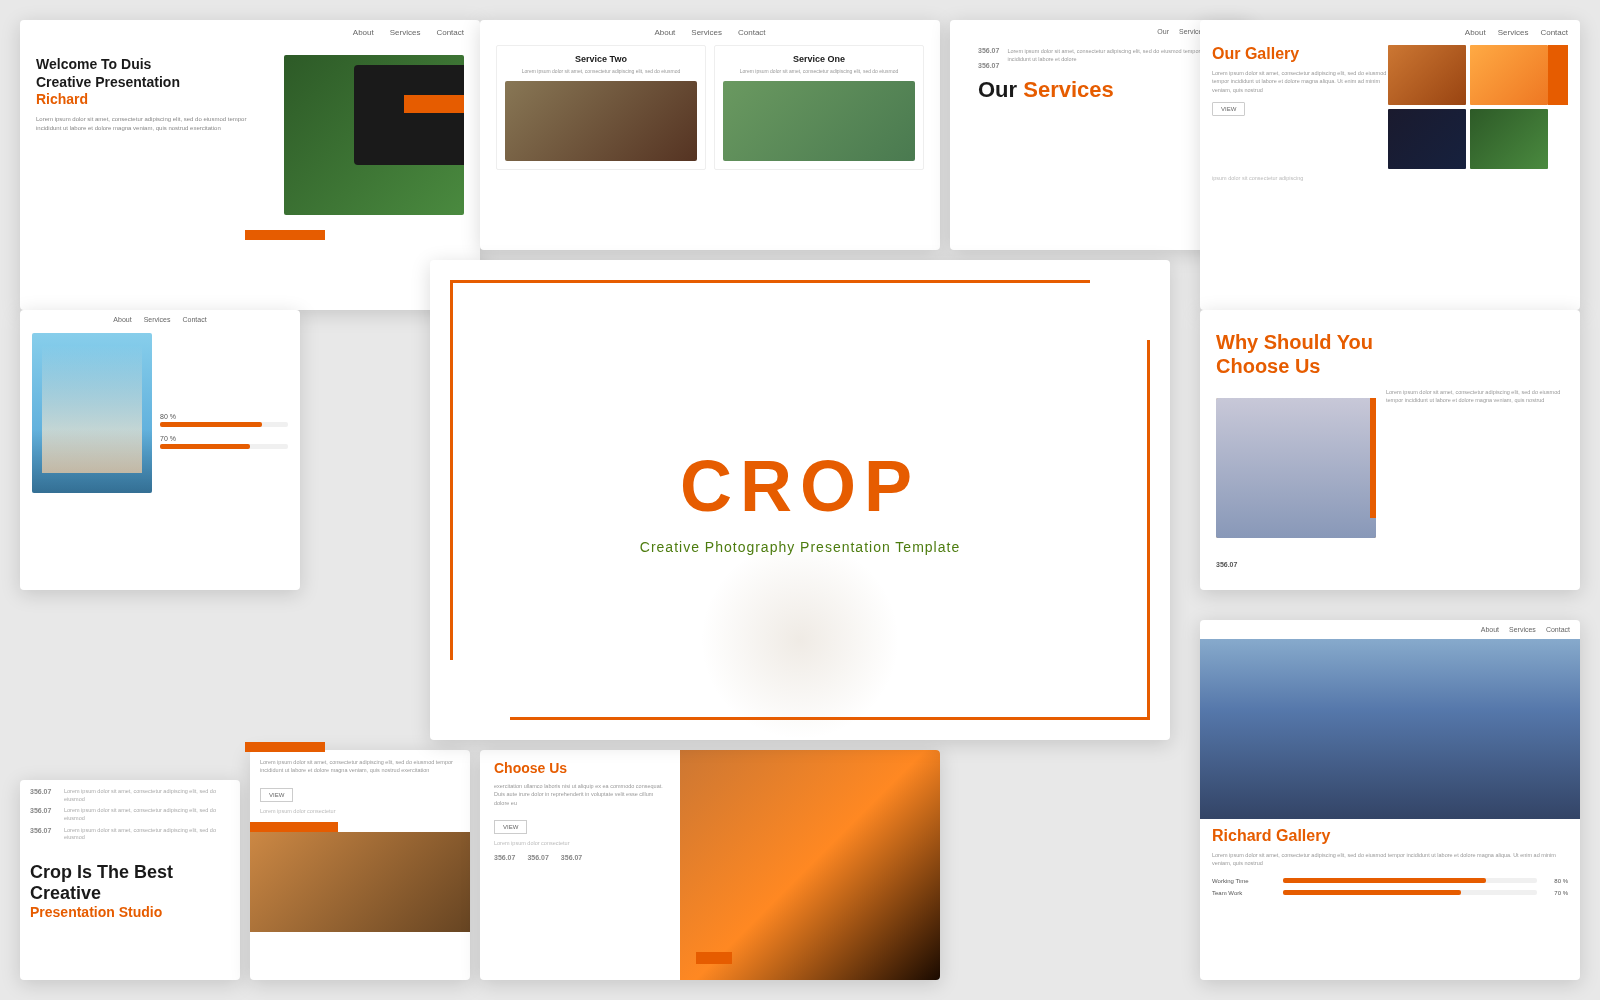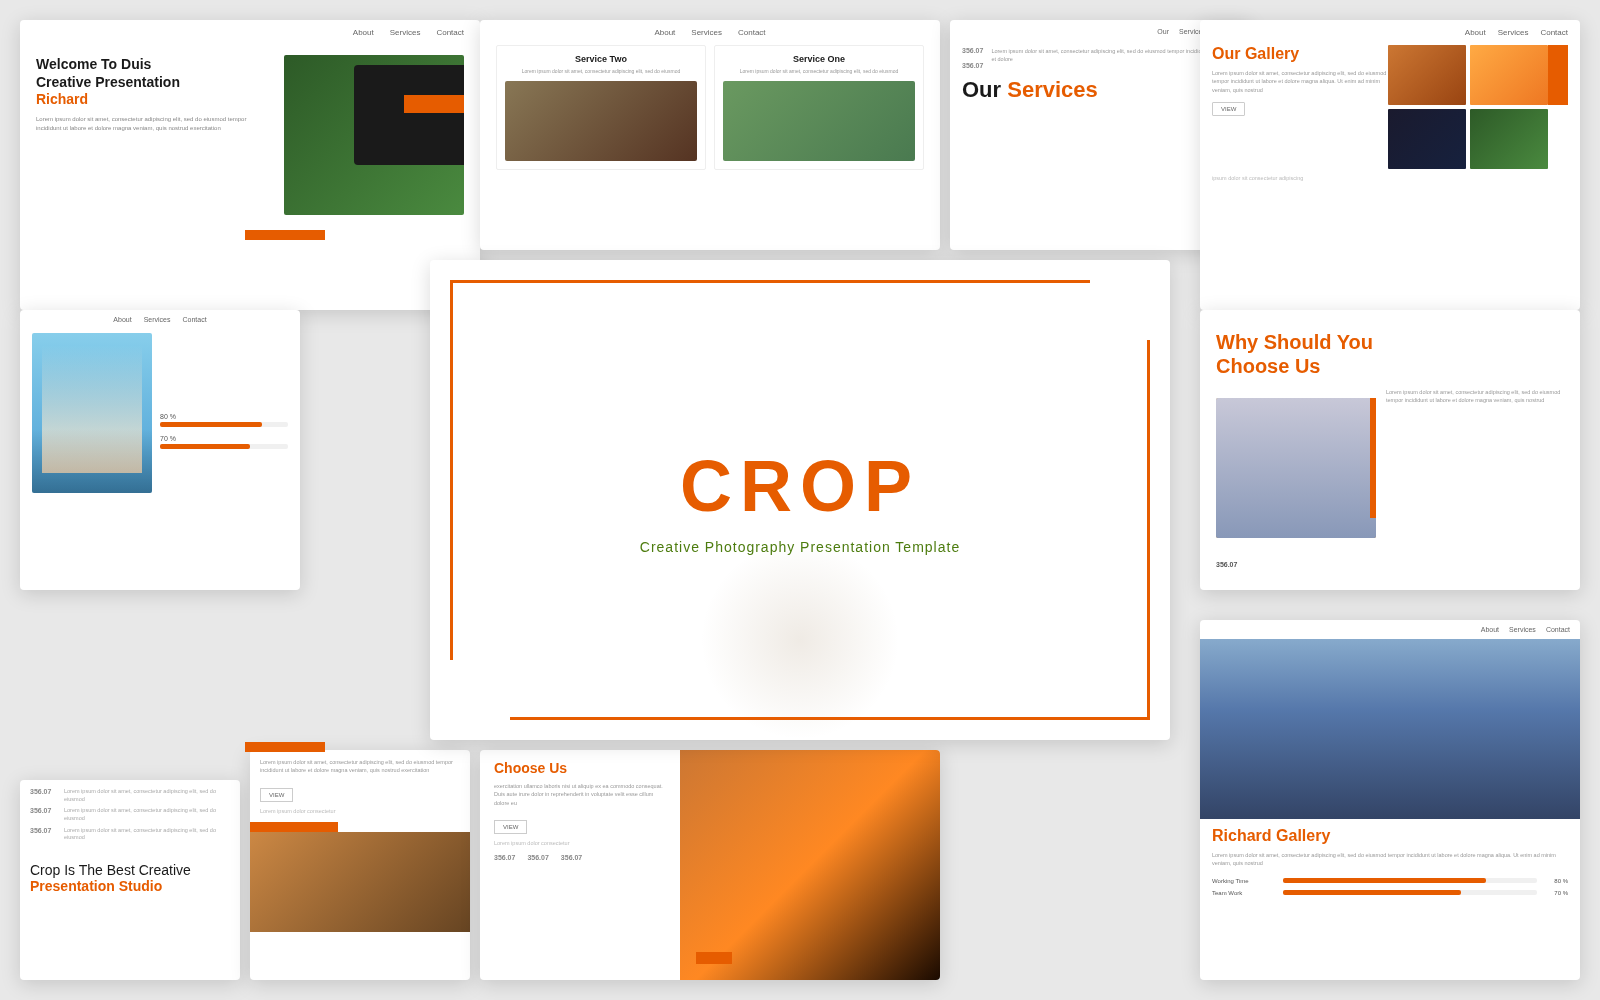--- a/index.html
+++ b/index.html
@@ -381,22 +381,22 @@
     .num-text {
       font-size: 5.5px;
       color: #aaa;
       line-height: 1.4;
     }
     .bottom-title {
       padding: 0 10px;
       margin-top: 8px;
     }
     .bottom-title .bt1 {
-      font-size: 14px;
-      font-weight: 400;
+      font-size: 18px;
+      font-weight: 700;
       color: #1a1a1a;
     }
     .bottom-title .bt2 {
       font-size: 14px;
       font-weight: 700;
       color: #e65c00;
     }
 
     
     .slide-bottom-center-left {
@@ -611,21 +611,21 @@
     </div>
   </div>
 </div>
 
 <div class="slide-card" style="top:20px;left:950px;width:300px;height:230px;">
   <div style="display:flex;justify-content:flex-end;padding:8px 10px;gap:10px;font-size:7px;color:#666;">
     <span>Our</span>
     <span>Services</span>
     <span>Contact</span>
   </div>
-  <div style="padding:4px 12px;">
+  <div style="padding:4px 28px;">
     <div style="display:flex;gap:8px;margin-bottom:8px;">
       <div>
         <div style="font-size:7px;color:#888;font-weight:600;">356.07</div>
         <div style="font-size:7px;color:#888;font-weight:600;margin-top:8px;">356.07</div>
       </div>
       <div style="font-size:5.5px;color:#999;line-height:1.5;">Lorem ipsum dolor sit amet, consectetur adipiscing elit, sed do eiusmod tempor incididunt ut labore et dolore</div>
     </div>
     <div style="font-size:22px;font-weight:700;color:#1a1a1a;margin-top:8px;">
       <span>Our</span> <span style="color:#e65c00;">Services</span>
     </div>

